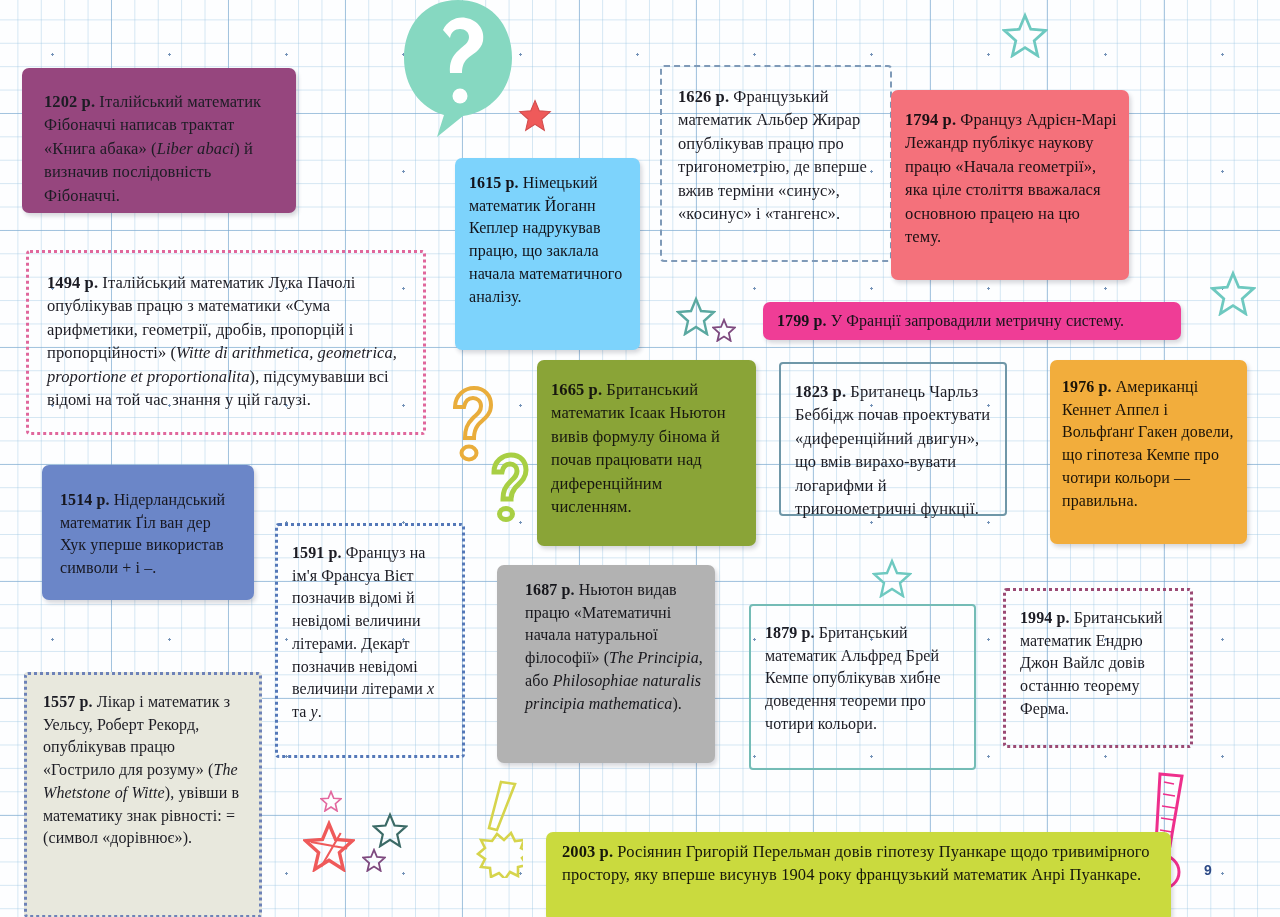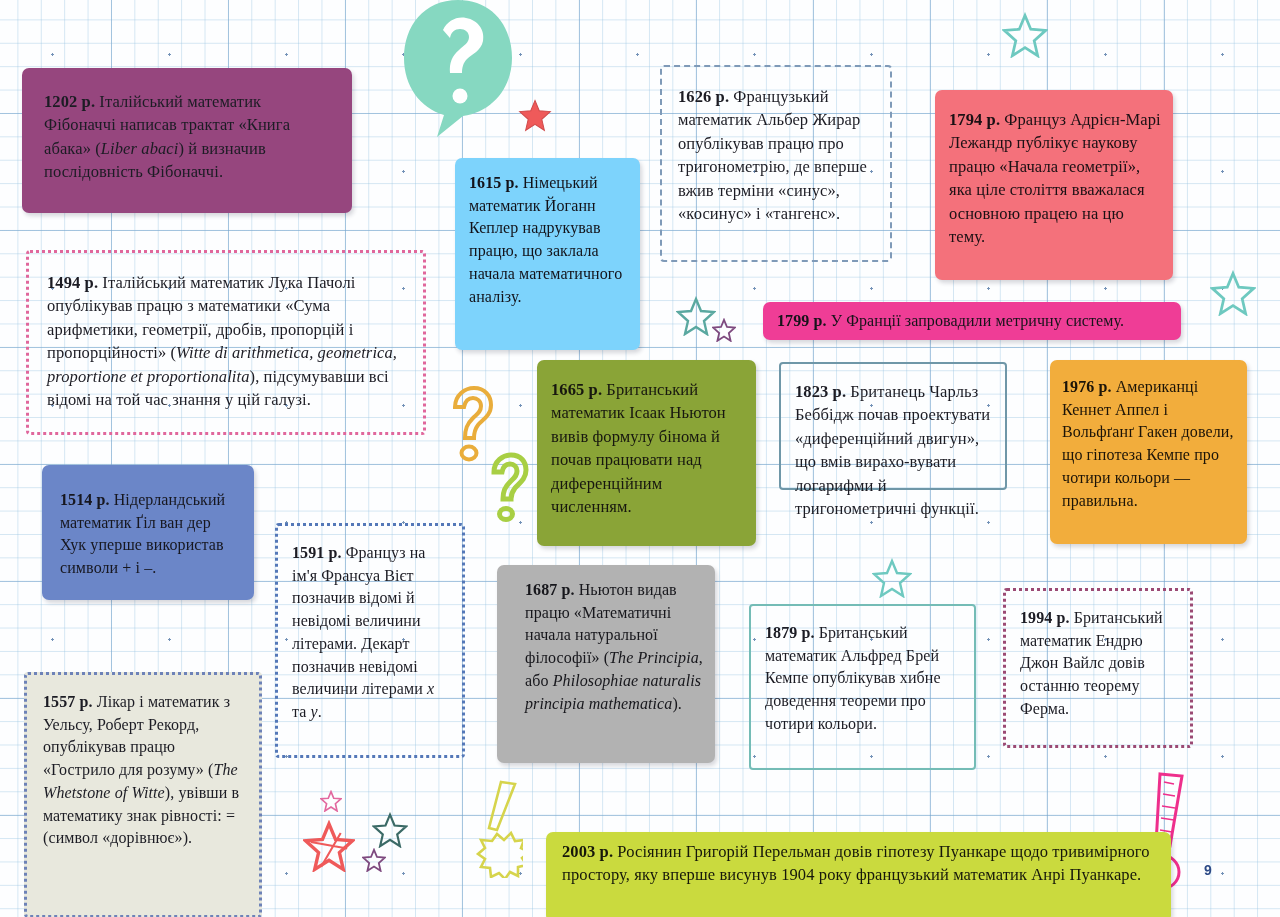--- a/index.html
+++ b/index.html
@@ -134,21 +134,21 @@
 </svg>
 
 <svg class="deco" style="left:362px;top:848px;" width="24" height="24" viewBox="0 0 40 40">
   <path d="M20 3 L25 15 L38 16 L28 25 L31 38 L20 31 L9 38 L12 25 L2 16 L15 15 Z" fill="none" stroke="#7e4a7f" stroke-width="3"></path>
 </svg>
 
 <svg class="deco" style="left:320px;top:790px;" width="22" height="22" viewBox="0 0 40 40">
   <path d="M20 3 L25 15 L38 16 L28 25 L31 38 L20 31 L9 38 L12 25 L2 16 L15 15 Z" fill="none" stroke="#e2689f" stroke-width="3"></path>
 </svg>
 
-<div class="card solid" style="left:22px;top:68px;width:330px;height:145px;padding:22px 20px 0 22px;
+<div class="card solid" style="left:22px;top:68px;width:274px;height:145px;padding:22px 20px 0 22px;
             background:#96467e;color:#1c1c24;font-size:16.5px;">
   <span class="yr">1202 р.</span><span> Італійський математик Фібоначчі написав трактат «Книга абака» (</span><span class="it">Liber abaci</span><span>) й визначив послідовність Фібоначчі.</span>
 </div>
 
 <div class="card dashed" style="left:26px;top:250px;width:400px;height:185px;padding:18px 16px 0 18px;
             border:3px dotted #e0679c;color:#1c1c24;font-size:16.5px;">
   <span class="yr">1494 р.</span><span> Італійський математик Лука Пачолі опублікував працю з математики «Сума арифметики, геометрії, дробів, пропорцій і пропорційності» (</span><span class="it">Witte di arithmetica, geometrica, proportione et proportionalita</span><span>), підсумувавши всі відомі на той час знання у цій галузі.</span>
 </div>
 
 <div class="card solid" style="left:42px;top:465px;width:212px;height:135px;padding:24px 14px 0 18px;
@@ -179,31 +179,31 @@
 <div class="card solid" style="left:537px;top:360px;width:219px;height:186px;padding:18px 10px 0 14px;
             background:#8aa437;color:#17170f;font-size:16.5px;">
   <span class="yr">1665 р.</span><span> Британський математик Ісаак Ньютон вивів формулу бінома й почав працювати над диференційним численням.</span>
 </div>
 
 <div class="card solid" style="left:497px;top:565px;width:218px;height:198px;padding:14px 10px 0 28px;
             background:#b2b2b2;color:#17171c;font-size:16px;">
   <span class="yr">1687 р.</span><span> Ньютон видав працю «Математичні начала натуральної філософії» (</span><span class="it">The Principia</span><span>, або </span><span class="it">Philosophiae naturalis principia mathematica</span><span>).</span>
 </div>
 
-<div class="card solid" style="left:935px;top:90px;width:238px;height:190px;padding:18px 12px 0 14px;
+<div class="card solid" style="left:891px;top:90px;width:238px;height:190px;padding:18px 12px 0 14px;
             background:#f4717b;color:#1b1014;font-size:16.5px;">
   <span class="yr">1794 р.</span><span> Француз Адрієн-Марі Лежандр публікує наукову працю «Начала геометрії», яка ціле століття вважалася основною працею на цю тему.</span>
 </div>
 
 <div class="card solid" style="left:763px;top:302px;width:418px;height:38px;padding:8px 12px 0 14px;
             background:#ef3d96;color:#17131a;font-size:16px;">
   <span class="yr">1799 р.</span><span> У Франції запровадили метричну систему.</span>
 </div>
 
-<div class="card dashed" style="left:779px;top:362px;width:228px;height:128px;padding:16px 10px 0 14px;
+<div class="card dashed" style="left:779px;top:362px;width:228px;height:154px;padding:16px 10px 0 14px;
             border:2.5px solid #6f97a8;color:#1c1c24;font-size:16.5px;">
   <span class="yr">1823 р.</span><span> Британець Чарльз Беббідж почав проектувати «диференційний двигун», що вмів вирахо-вувати логарифми й тригонометричні функції.</span>
 </div>
 
 <div class="card dashed" style="left:749px;top:604px;width:227px;height:166px;padding:16px 10px 0 14px;
             border:2.5px solid #74bcb6;color:#1c1c24;font-size:16px;">
   <span class="yr">1879 р.</span><span> Британський математик Альфред Брей Кемпе опублікував хибне доведення теореми про чотири кольори.</span>
 </div>
 
 <div class="card solid" style="left:1050px;top:360px;width:197px;height:184px;padding:16px 8px 0 12px;

